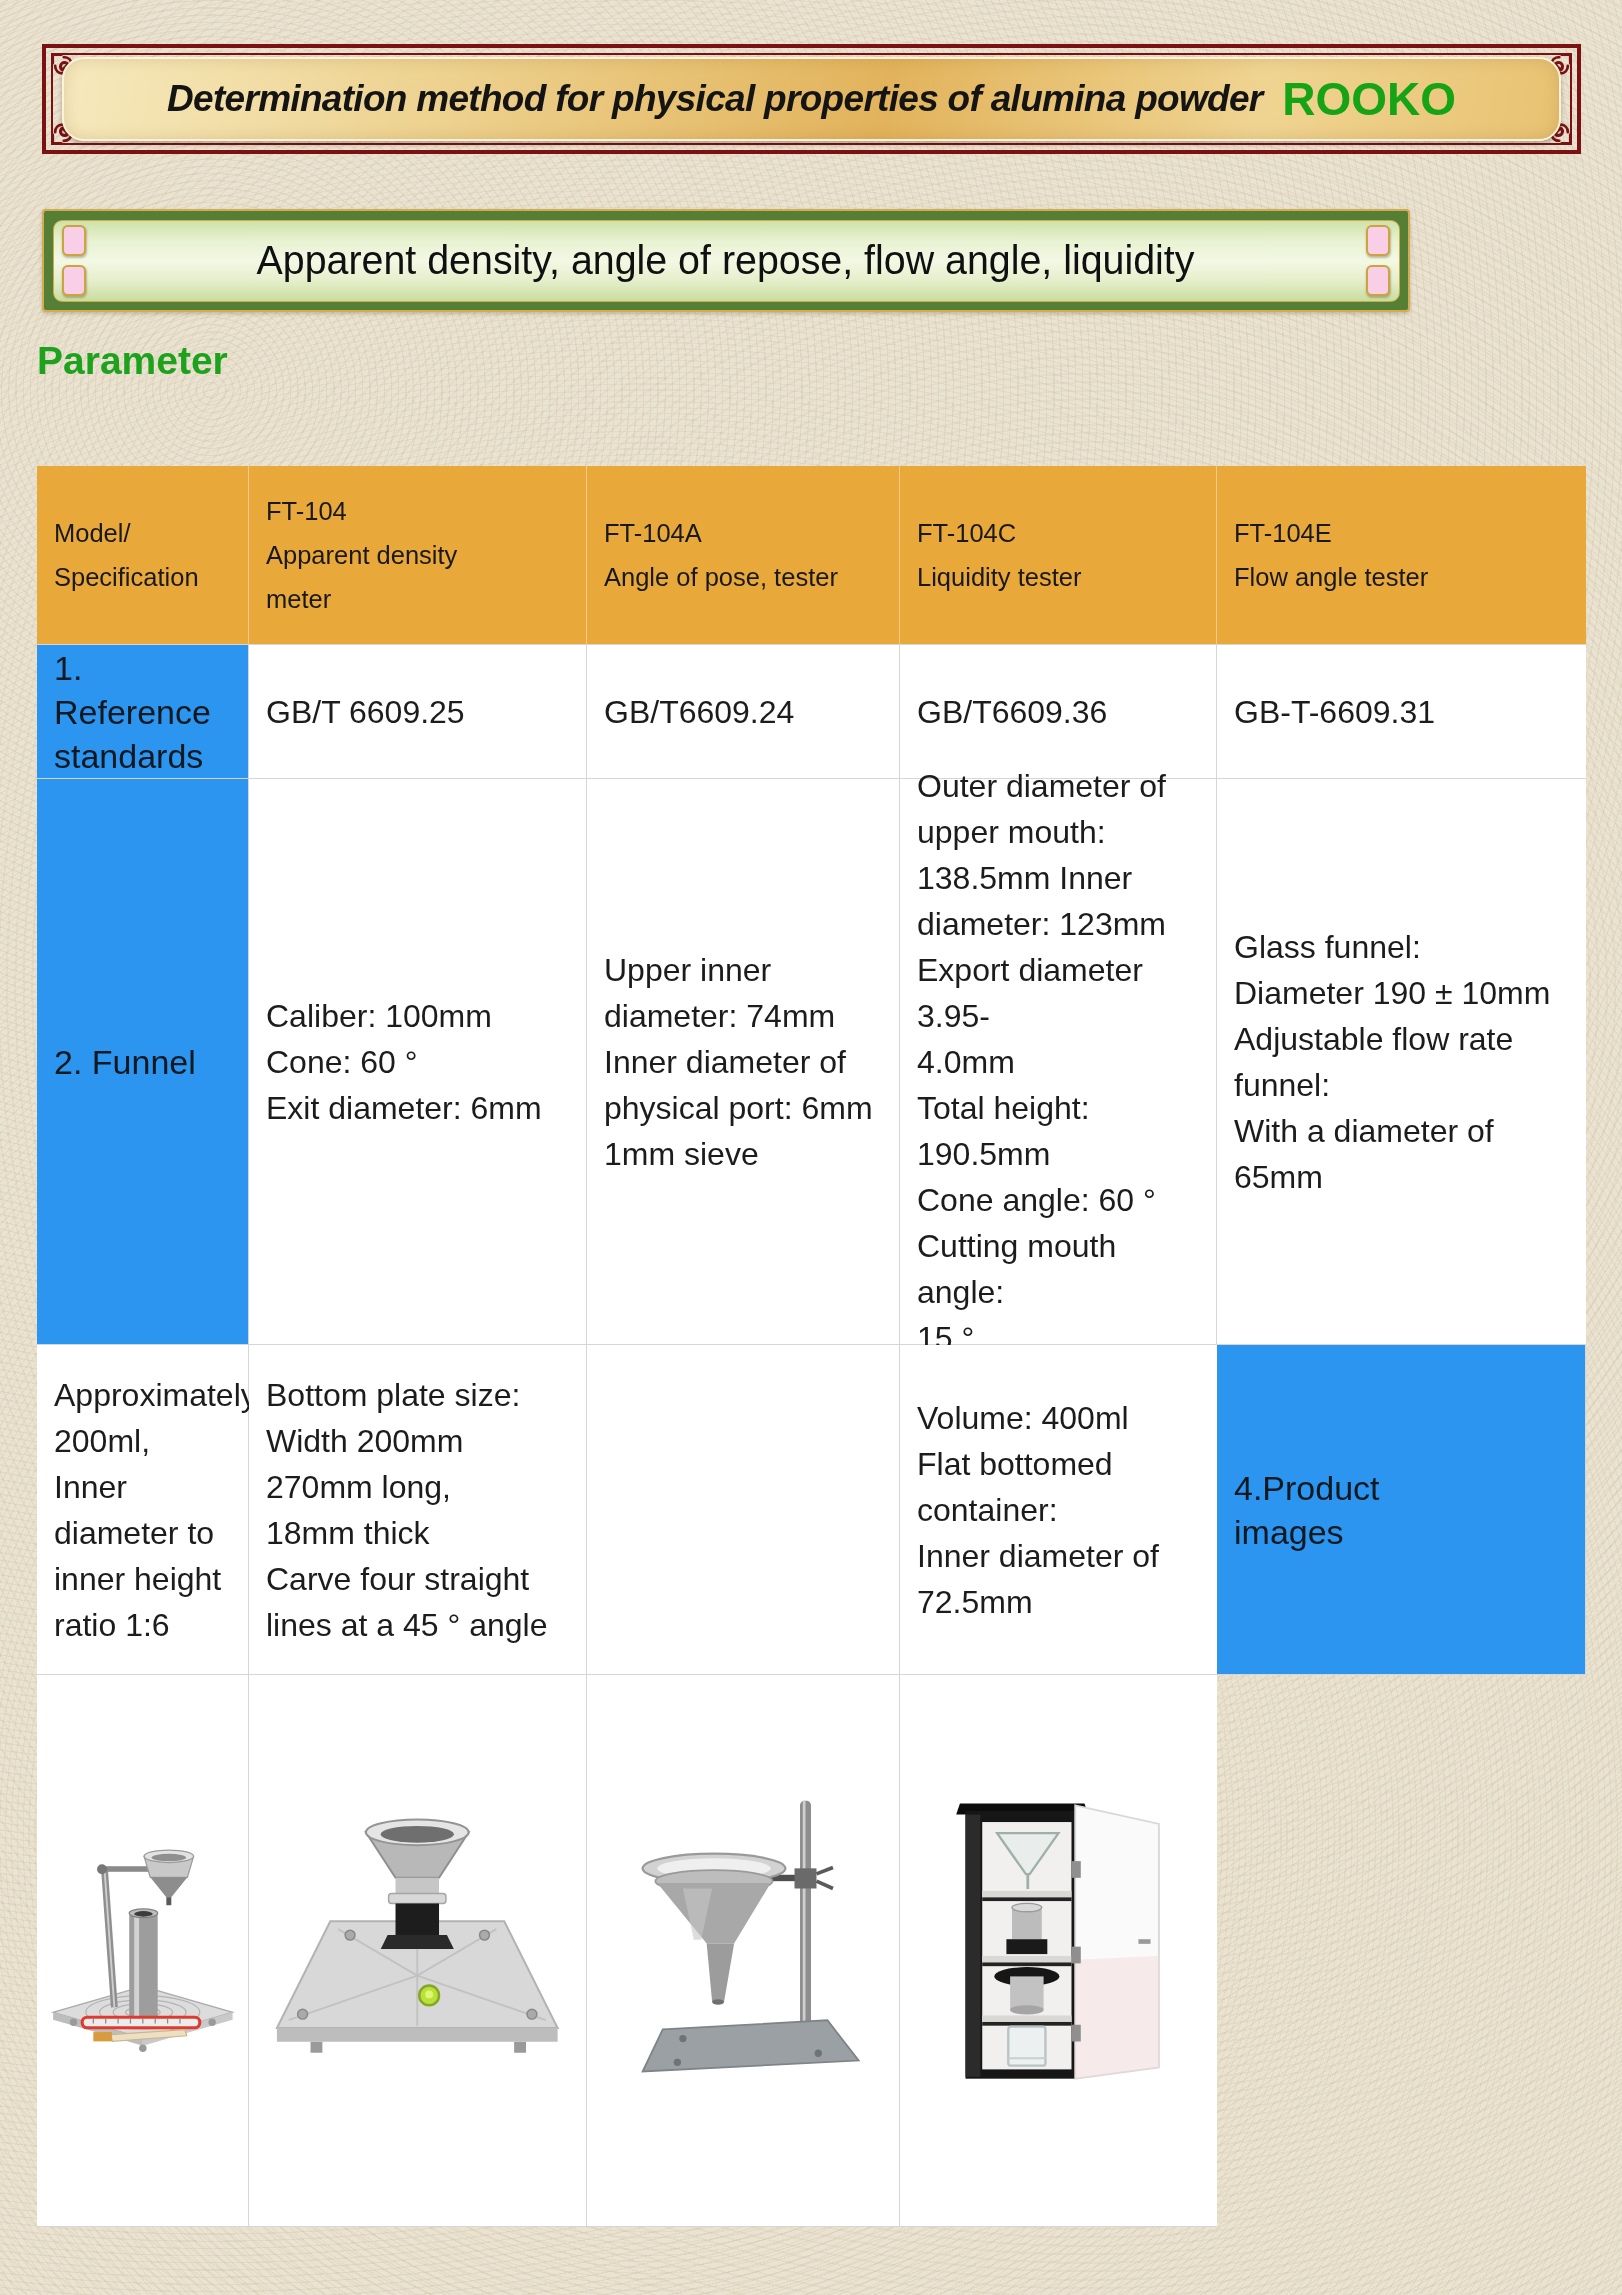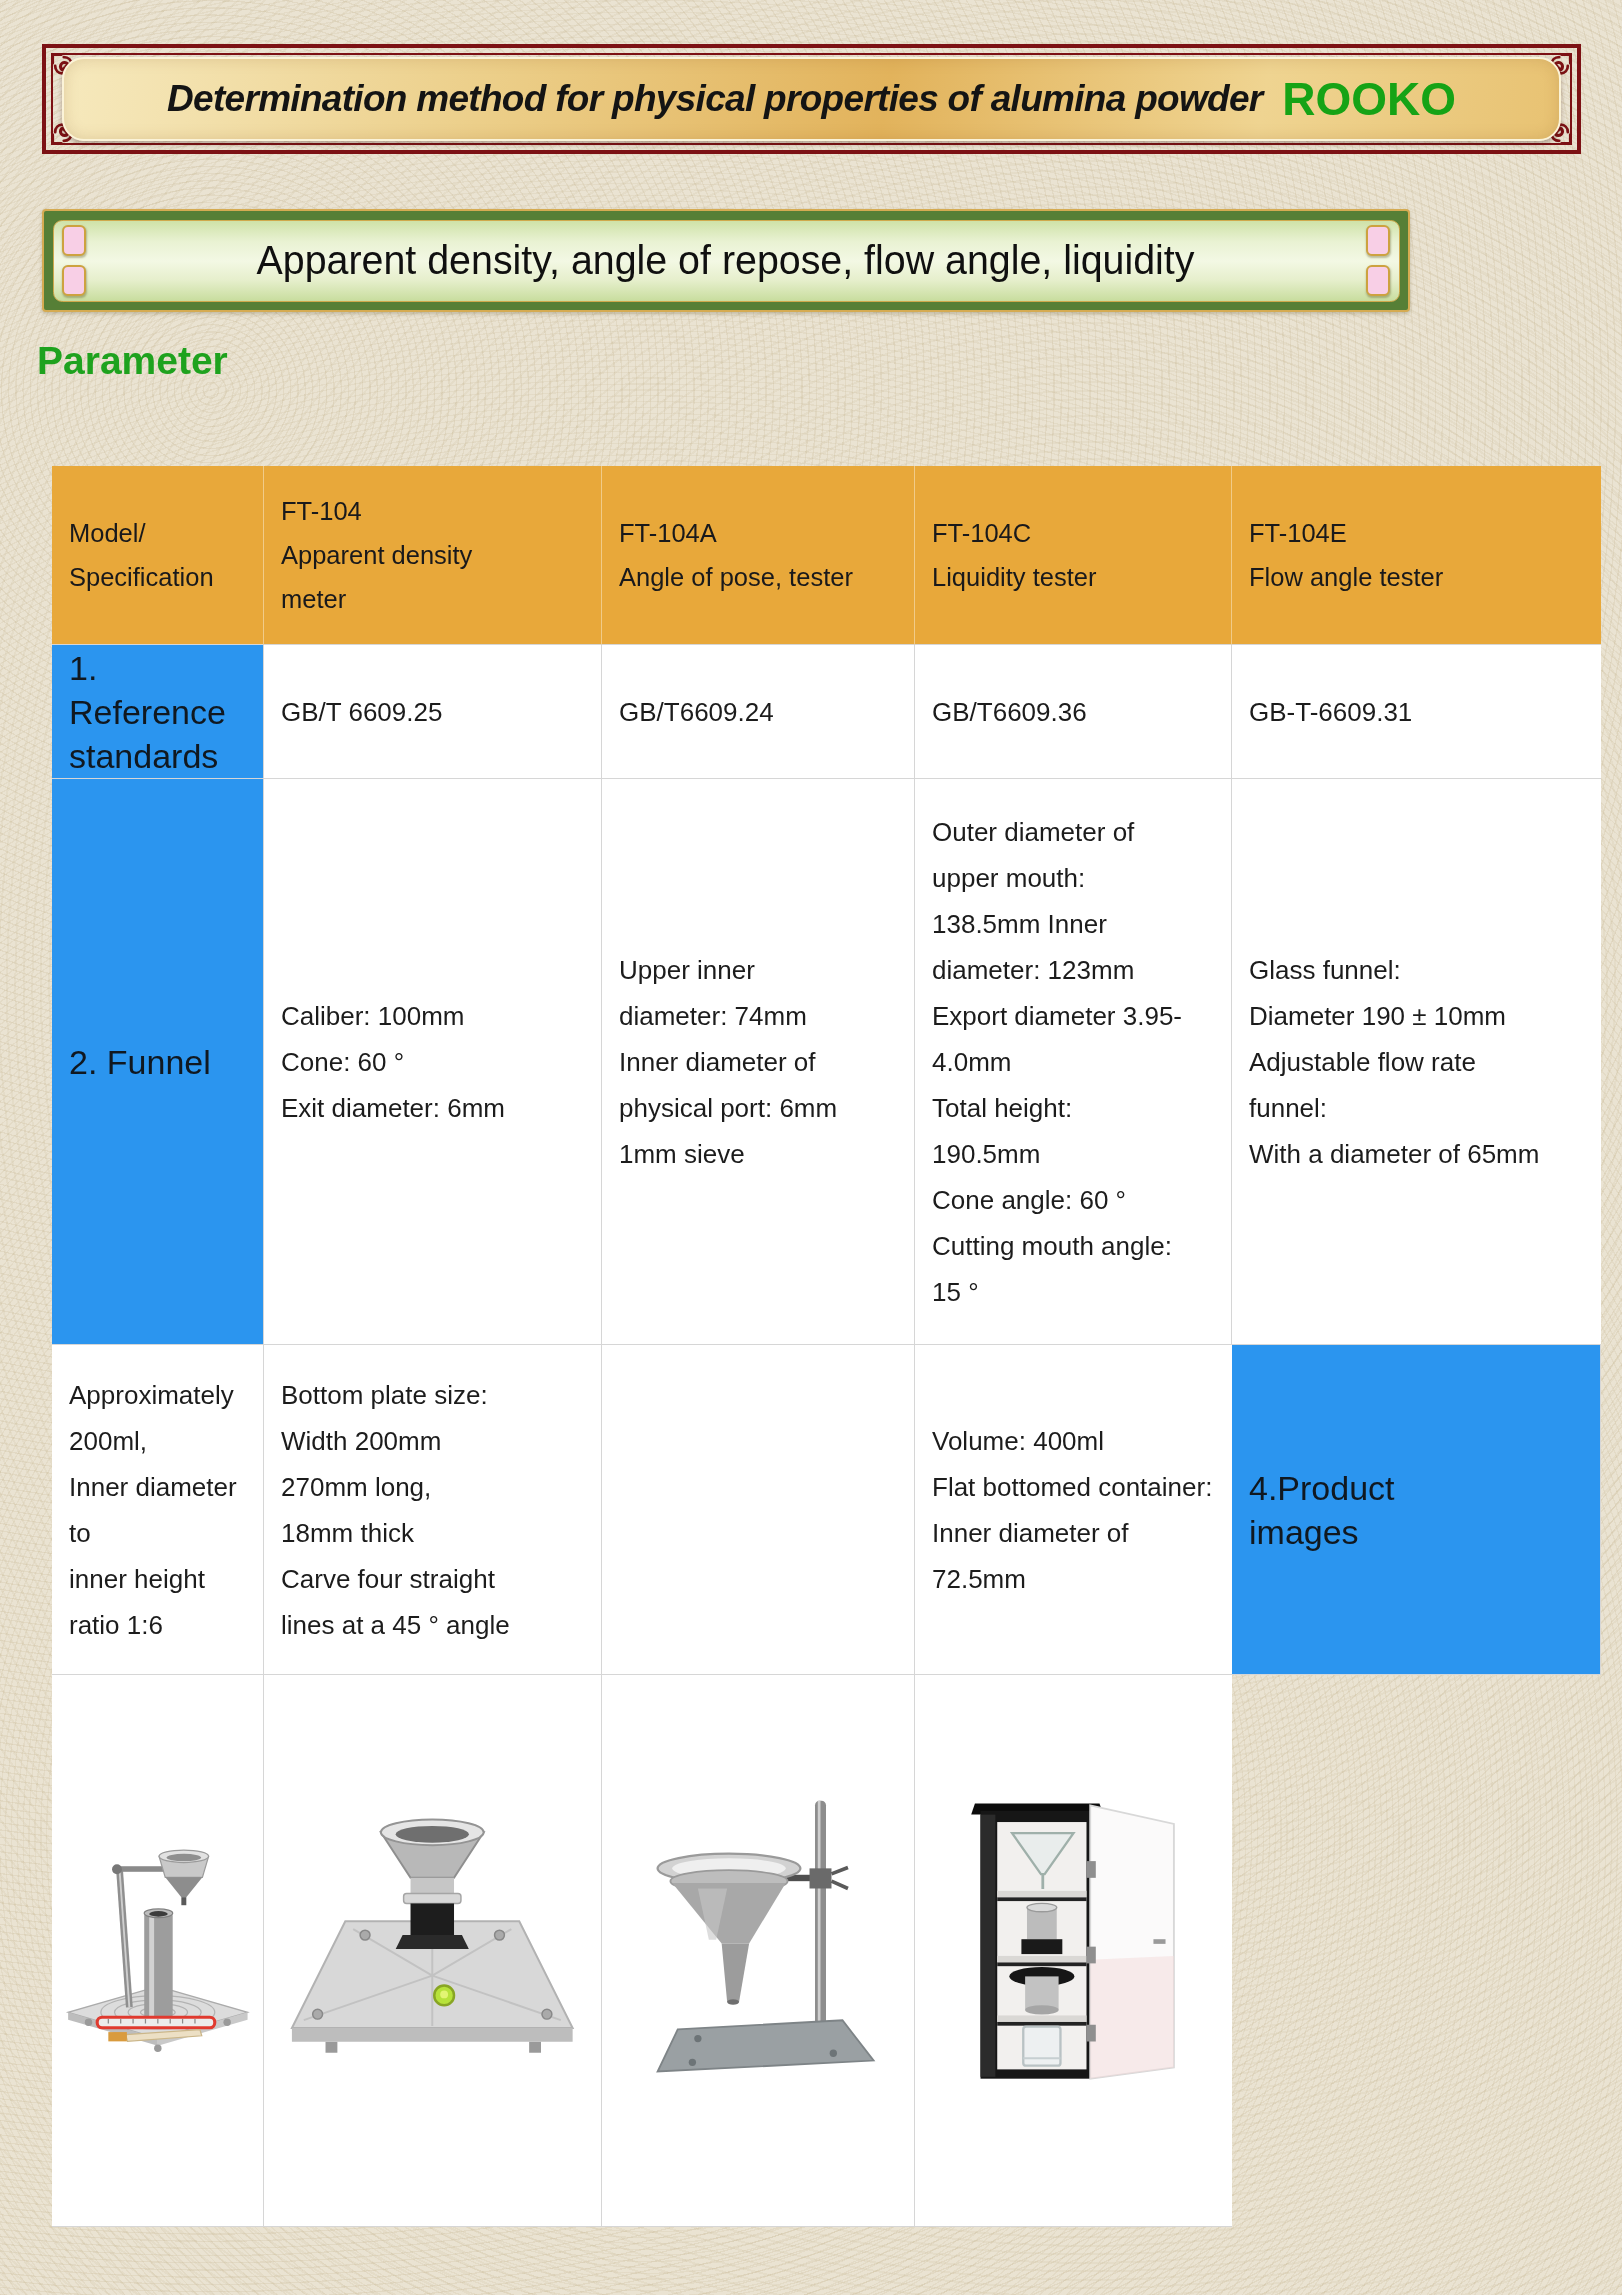--- a/index.html
+++ b/index.html
@@ -61,26 +61,25 @@
     position:absolute; left:37px; top:339px;
     font-size:39px; font-weight:bold; color:#1ea21e; letter-spacing:0px;
   }
 
   
   .tbl {
     position:absolute; left:37px; top:466px; width:1550px;
     display:grid;
     grid-template-columns:212px 338px 313px 317px 369px;
     grid-template-rows:179px 134px 566px 330px 552px;
-    margin-left:15px;
   }
   .cell {
     background:#ffffff; border-right:0.7px solid #d6d6d6; border-bottom:0.7px solid #d6d6d6;
     padding:0 17px; display:flex; align-items:center;
-    font-size:26px; line-height:46px; color:#1c1c1c; white-space:pre-line;
+    font-size:32px; line-height:46px; color:#1c1c1c; white-space:pre-line;
   }
   .cell.last { border-right:none; }
   .cell.head {
     background:#e8a83a; color:#19191b; font-size:25.5px; line-height:44px;
     border-right:0.7px solid rgba(255,255,255,.40);
   }
   .cell.head.last { border-right:none; }
   .cell.rowlabel { background:#2b95ef; color:#101820; font-size:34px; line-height:44px; }
   .cell.imgcell { justify-content:center; padding:0; }
   .cell.imgcell svg { width:88%; height:auto; max-height:523px; }

